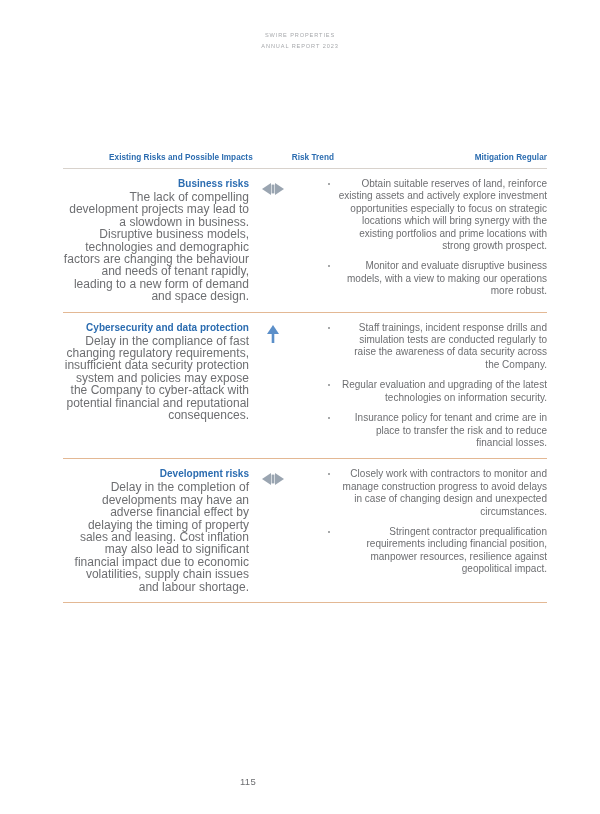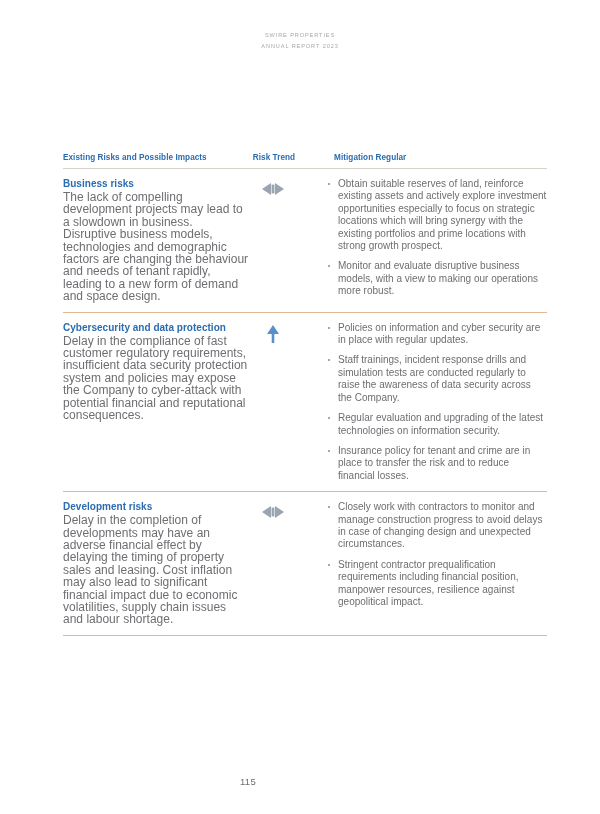--- a/index.html
+++ b/index.html
@@ -37,20 +37,21 @@
     text-transform: uppercase;
   }
   .doc-header div { display: block; }
 
   
   .risk-table {
     position: absolute;
     left: 63px;
     top: 152px;
     width: 484px;
+    text-align: right;
   }
 
   .rule {
     height: 0;
     border-top: 1px solid #e3b894;
     width: 100%;
   }
   .rule-head {
     border-top: 1px solid #d8d2cc;
   }
@@ -187,33 +188,32 @@
           <li><span class="dot"></span><span>Obtain suitable reserves of land, reinforce existing assets and actively explore investment opportunities especially to focus on strategic locations which will bring synergy with the existing portfolios and prime locations with strong growth prospect.</span></li>
           <li><span class="dot"></span><span>Monitor and evaluate disruptive business models, with a view to making our operations more robust.</span></li>
         </ul>
       </div>
     </div>
     <div class="rule"></div>
 
     <div class="row body-row">
       <div class="col-risk">
         <div class="risk-title">Cybersecurity and data protection</div>
-        <div class="risk-body">Delay in the compliance of fast customer regulatory requirements, insufficient data security protection system and policies may expose the Company to cyber-attack with potential financial and reputational consequences.</div>
+        <div class="risk-body">Delay in the compliance of fast changing regulatory requirements, insufficient data security protection system and policies may expose the Company to cyber-attack with potential financial and reputational consequences.</div>
       </div>
       <div class="col-trend">
         <div class="trend-wrap" style="padding-top:3px;padding-left:7px;">
           <svg class="trend-icon" width="14" height="18" viewBox="0 0 14 18">
             <polygon points="7,0 1,9 13,9" fill="#5b8fc9"></polygon>
             <rect x="5.7" y="7.5" width="2.6" height="10.5" fill="#5b8fc9"></rect>
           </svg>
         </div>
       </div>
       <div class="col-mit">
         <ul class="bullets">
-          <li><span class="dot"></span><span>Policies on information and cyber security are in place with regular updates.</span></li>
           <li><span class="dot"></span><span>Staff trainings, incident response drills and simulation tests are conducted regularly to raise the awareness of data security across the Company.</span></li>
           <li><span class="dot"></span><span>Regular evaluation and upgrading of the latest technologies on information security.</span></li>
           <li><span class="dot"></span><span>Insurance policy for tenant and crime are in place to transfer the risk and to reduce financial losses.</span></li>
         </ul>
       </div>
     </div>
     <div class="rule"></div>
 
     <div class="row body-row">
       <div class="col-risk">

